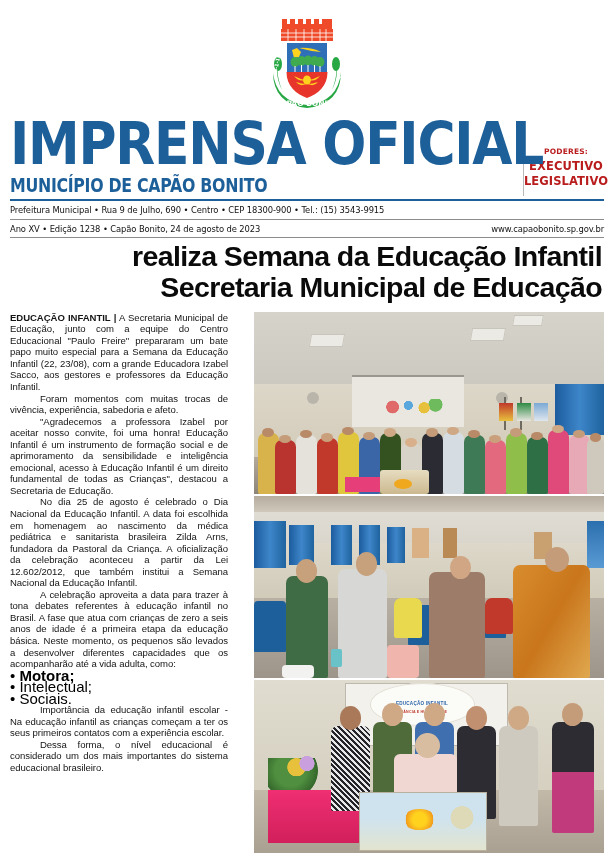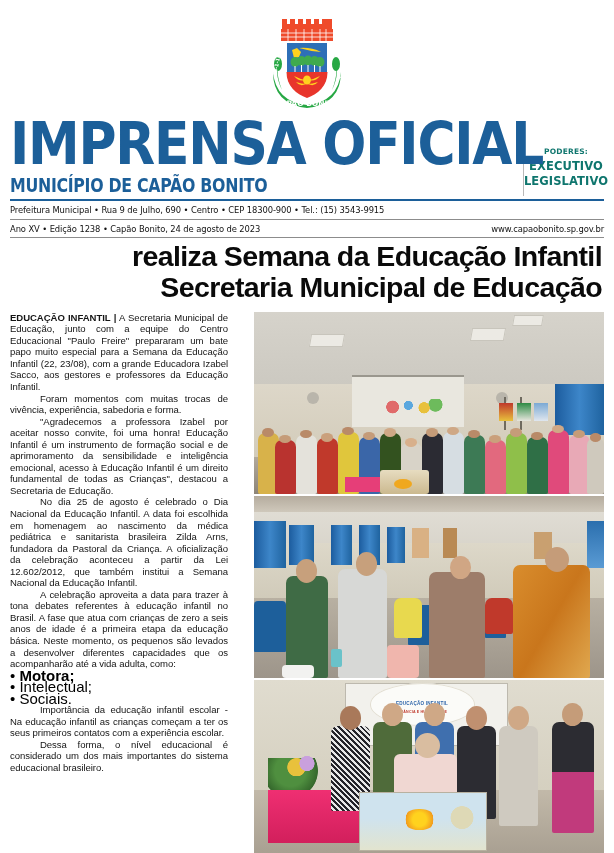--- a/index.html
+++ b/index.html
@@ -70,21 +70,21 @@
     color: #1c5f99;
     transform: scaleX(1.02) scaleY(1.22);
     transform-origin: left bottom;
     margin-top: 9px;
     white-space: nowrap;
   }
   .masthead-right {
     flex: 1 1 auto;
     text-align: center;
     padding-bottom: 6px;
-    color: #0f766e;
+    color: #b91c1c;
     font-family: "DejaVu Sans", sans-serif;
     font-weight: bold;
   }
   .pod-label {
     font-size: 7.5px;
     letter-spacing: 0.2px;
     margin-bottom: 3px;
   }
   .pod-item {
     font-size: 11.5px;
@@ -352,21 +352,21 @@
 
   <div class="headline">
     <div>realiza Semana da Educação Infantil</div>
     <div>Secretaria Municipal de Educação</div>
   </div>
 
   <div class="content">
 
     <div class="col-text">
       <p class="body-p"><span class="lead-label">EDUCAÇÃO INFANTIL |</span><span> A Secretaria Municipal de Educação, junto com a equipe do Centro Educacional "Paulo Freire" prepararam um bate papo muito especial para a Semana da Educação Infantil (22, 23/08), com a grande Educadora Izabel Sacco, aos gestores e professores da Educação Infantil.</span></p>
-      <p class="body-p indent">Foram momentos com muitas trocas de vivência, experiência, sabedoria e forma.</p>
+      <p class="body-p indent">Foram momentos com muitas trocas de vivência, experiência, sabedoria e afeto.</p>
       <p class="body-p indent">"Agradecemos a professora Izabel por aceitar nosso convite, foi uma honra! Educação Infantil é um instrumento de formação social e de aprimoramento da sensibilidade e inteligência emocional, acesso à Educação Infantil é um direito fundamental de todas as Crianças", destacou a Secretaria de Educação.</p>
       <p class="body-p indent">No dia 25 de agosto é celebrado o Dia Nacional da Educação Infantil. A data foi escolhida em homenagem ao nascimento da médica pediátrica e sanitarista brasileira Zilda Arns, fundadora da Pastoral da Criança. A oficialização da celebração aconteceu a partir da Lei 12.602/2012, que também institui a Semana Nacional da Educação Infantil.</p>
       <p class="body-p indent">A celebração aproveita a data para trazer à tona debates referentes à educação infantil no Brasil. A fase que atua com crianças de zero a seis anos de idade é a primeira etapa da educação básica. Neste momento, os pequenos são levados a desenvolver diferentes capacidades que os acompanharão até a vida adulta, como:</p>
       <div class="bullet"><span>•</span> <b>Motora;</b></div>
       <div class="bullet"><span>•</span> <span>Intelectual;</span></div>
       <div class="bullet"><span>•</span> <span>Sociais.</span></div>
       <p class="body-p indent">Importância da educação infantil escolar - Na educação infantil as crianças começam a ter os seus primeiros contatos com a experiência escolar.</p>
       <p class="body-p indent">Dessa forma, o nível educacional é considerado um dos mais importantes do sistema educacional brasileiro.</p>
     </div>
 

